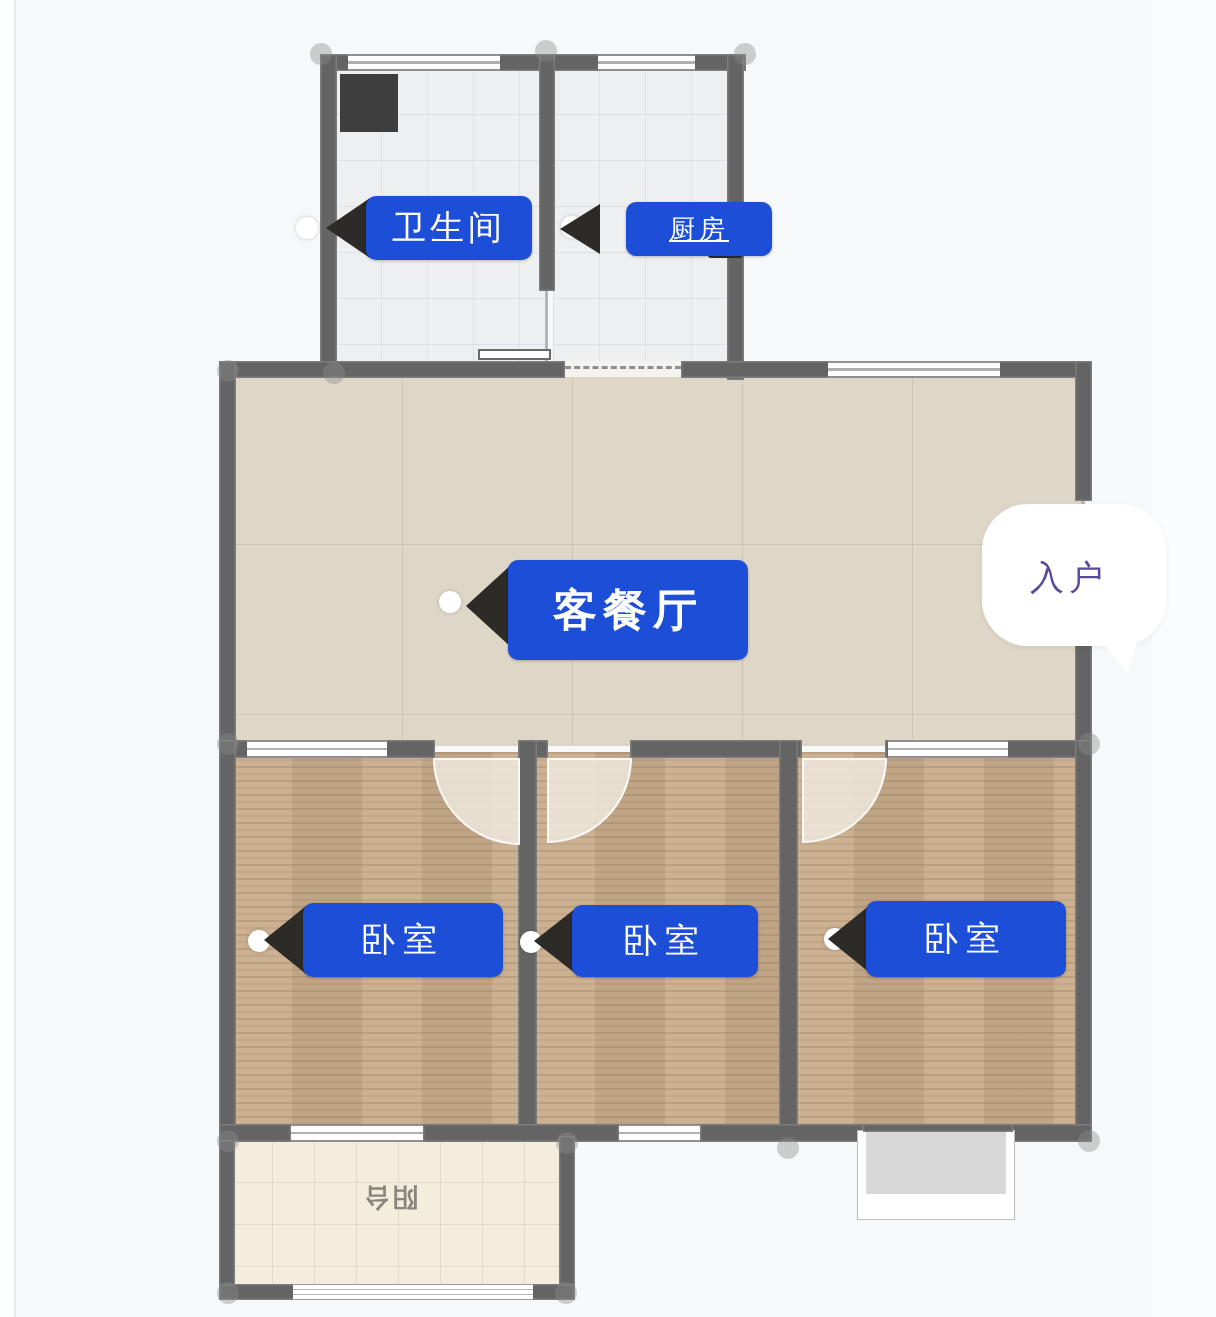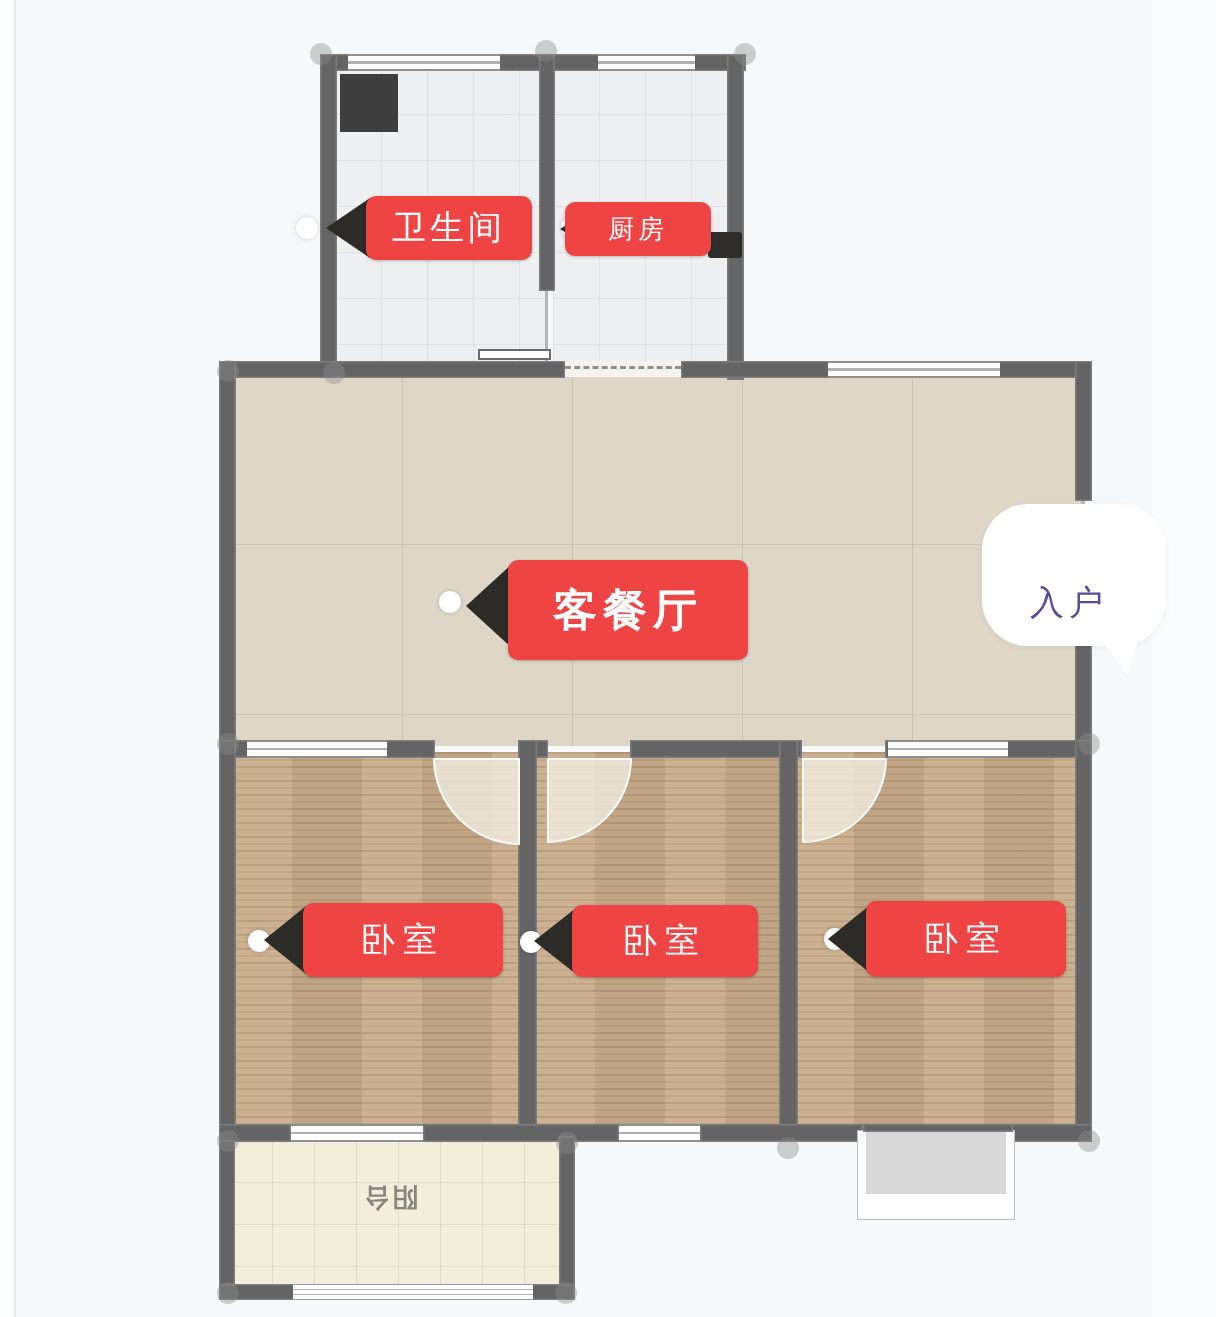--- a/index.html
+++ b/index.html
@@ -61,21 +61,21 @@
   .blob { position:absolute; width:22px; height:22px; border-radius:50%; background:rgba(140,140,140,.40); }
 
   
   .bay-outer { position:absolute; background:#fff; border:1px solid #bdbdbd; }
   .bay-inner { position:absolute; background:#d8d8d8; }
 
   
   .fix-dark { position:absolute; background:#3e3e3e; }
 
   
-  .tag { position:absolute; background:#ef4444; border-radius:10px;
+  .tag { position:absolute; background:#1d4ed8; border-radius:10px;
     display:flex; align-items:center; justify-content:center;
     color:#fff; box-shadow:0 1px 3px rgba(0,0,0,.25); }
   .tag-tri { position:absolute; background:#2d2b27; clip-path:polygon(100% 0,100% 100%,0 50%); }
   .dot { position:absolute; width:22px; height:22px; border-radius:50%; background:#fff; box-shadow:0 0 4px rgba(0,0,0,.18); }
 
   
   .bubble { position:absolute; background:#fff; border-radius:46px; box-shadow:0 2px 6px rgba(0,0,0,.05); }
   .bubble-tail { position:absolute; background:#fff; clip-path:polygon(0 0,100% 0,72% 100%); }
   .bubble-text { position:absolute; color:#564a9b; font-size:34px; letter-spacing:5px; font-weight:500; }
 
@@ -163,33 +163,33 @@
 
 <div class="balcony-text" style="left:340px; top:1180px; width:100px; text-align:center;">阳台</div>
 
 <div class="dot" style="left:296px; top:217px;"></div>
 <div class="tag-tri" style="left:326px; top:198px; width:44px; height:60px;"></div>
 <div class="tag" style="left:366px; top:196px; width:166px; height:64px; font-size:34px; letter-spacing:4px;">卫生间</div>
 
 <div class="dot" style="left:561px; top:216px;"></div>
 <div class="fix-dark" style="left:708px; top:232px; width:34px; height:26px; background:#2f2d2a; border-radius:3px;"></div>
 <div class="tag-tri" style="left:560px; top:204px; width:40px; height:50px;"></div>
-<div class="tag" style="left:565px; top:202px; width:146px; height:54px; font-size:26px; letter-spacing:4px;">厨房</div>
+<div class="tag" style="left:626px; top:202px; width:146px; height:54px; font-size:26px; letter-spacing:4px;text-decoration:underline;">厨房</div>
 
 <div class="dot" style="left:439px; top:591px;"></div>
 <div class="tag-tri" style="left:466px; top:564px; width:46px; height:84px;"></div>
 <div class="tag" style="left:508px; top:560px; width:240px; height:100px; font-size:44px; font-weight:600; letter-spacing:6px;">客餐厅</div>
 
 <div class="dot" style="left:248px; top:930px;"></div>
 <div class="tag-tri" style="left:264px; top:906px; width:42px; height:68px;"></div>
 <div class="tag" style="left:303px; top:903px; width:200px; height:74px; font-size:34px; letter-spacing:8px;">卧室</div>
 
 <div class="dot" style="left:520px; top:931px;"></div>
 <div class="tag-tri" style="left:534px; top:908px; width:42px; height:66px;"></div>
 <div class="tag" style="left:572px; top:905px; width:186px; height:72px; font-size:34px; letter-spacing:8px;">卧室</div>
 
 <div class="dot" style="left:824px; top:928px;"></div>
 <div class="tag-tri" style="left:828px; top:905px; width:42px; height:68px;"></div>
 <div class="tag" style="left:866px; top:901px; width:200px; height:76px; font-size:34px; letter-spacing:8px;">卧室</div>
 
 <div class="bubble" style="left:982px; top:504px; width:184px; height:142px;"></div>
 <div class="bubble-tail" style="left:1093px; top:630px; width:48px; height:44px;"></div>
-<div class="bubble-text" style="left:1030px; top:580px;">入户</div>
+<div class="bubble-text" style="left:1030px; top:555px;">入户</div>
 
 </body></html>

